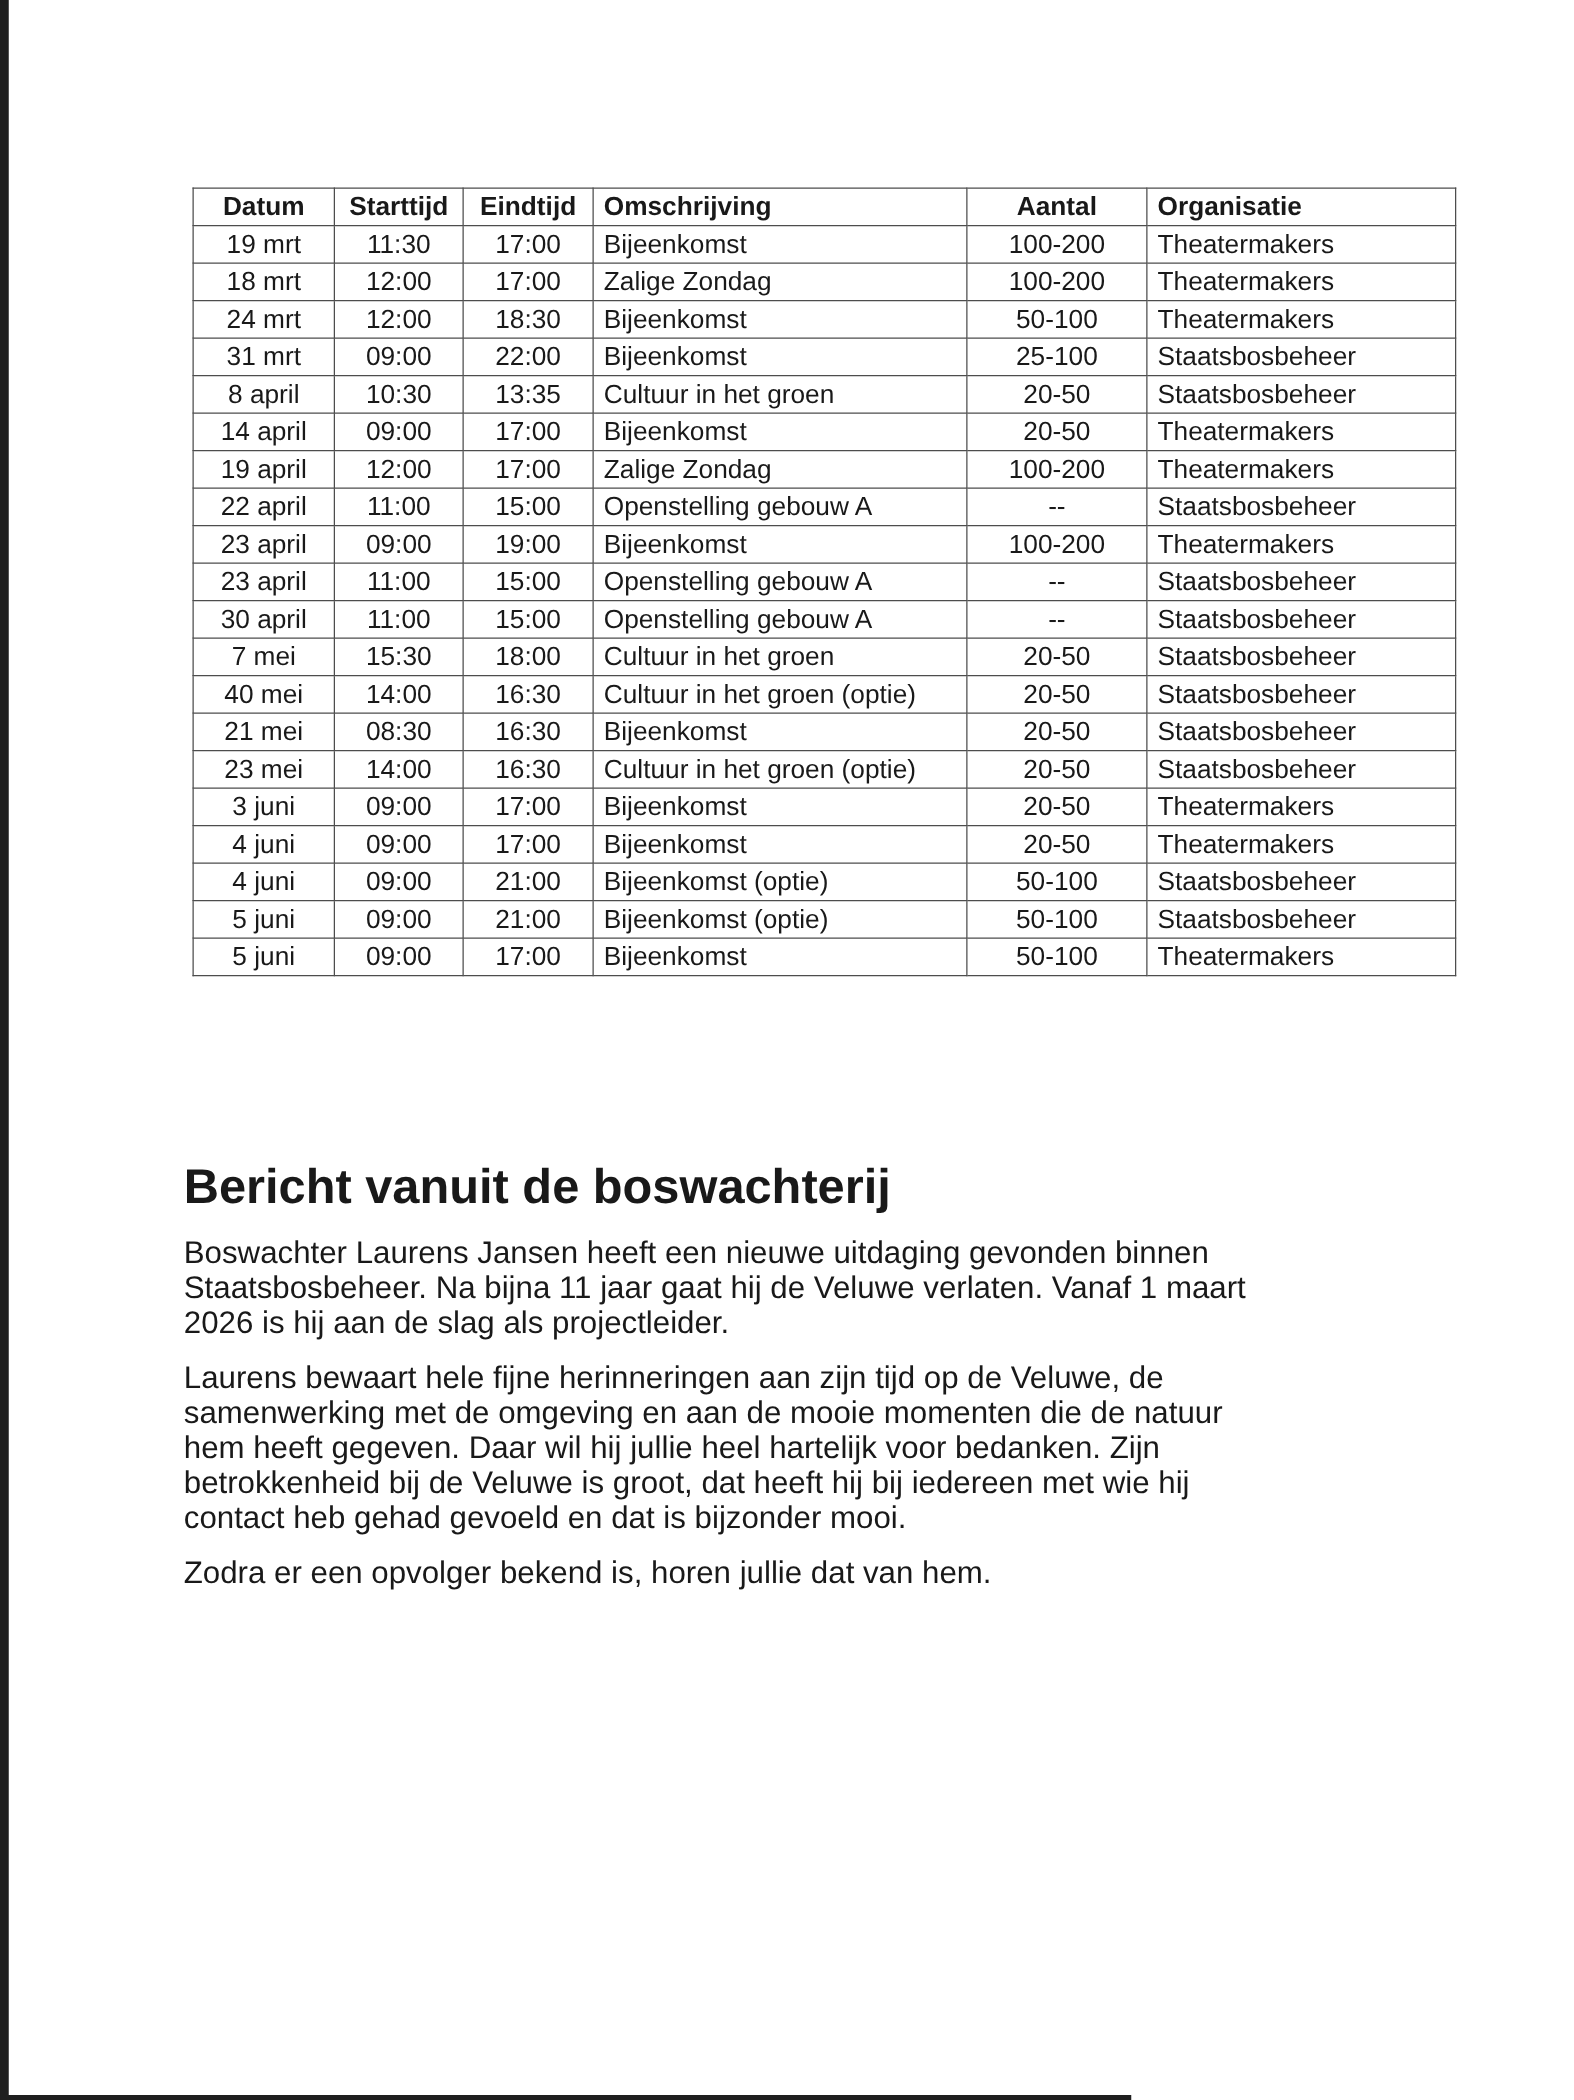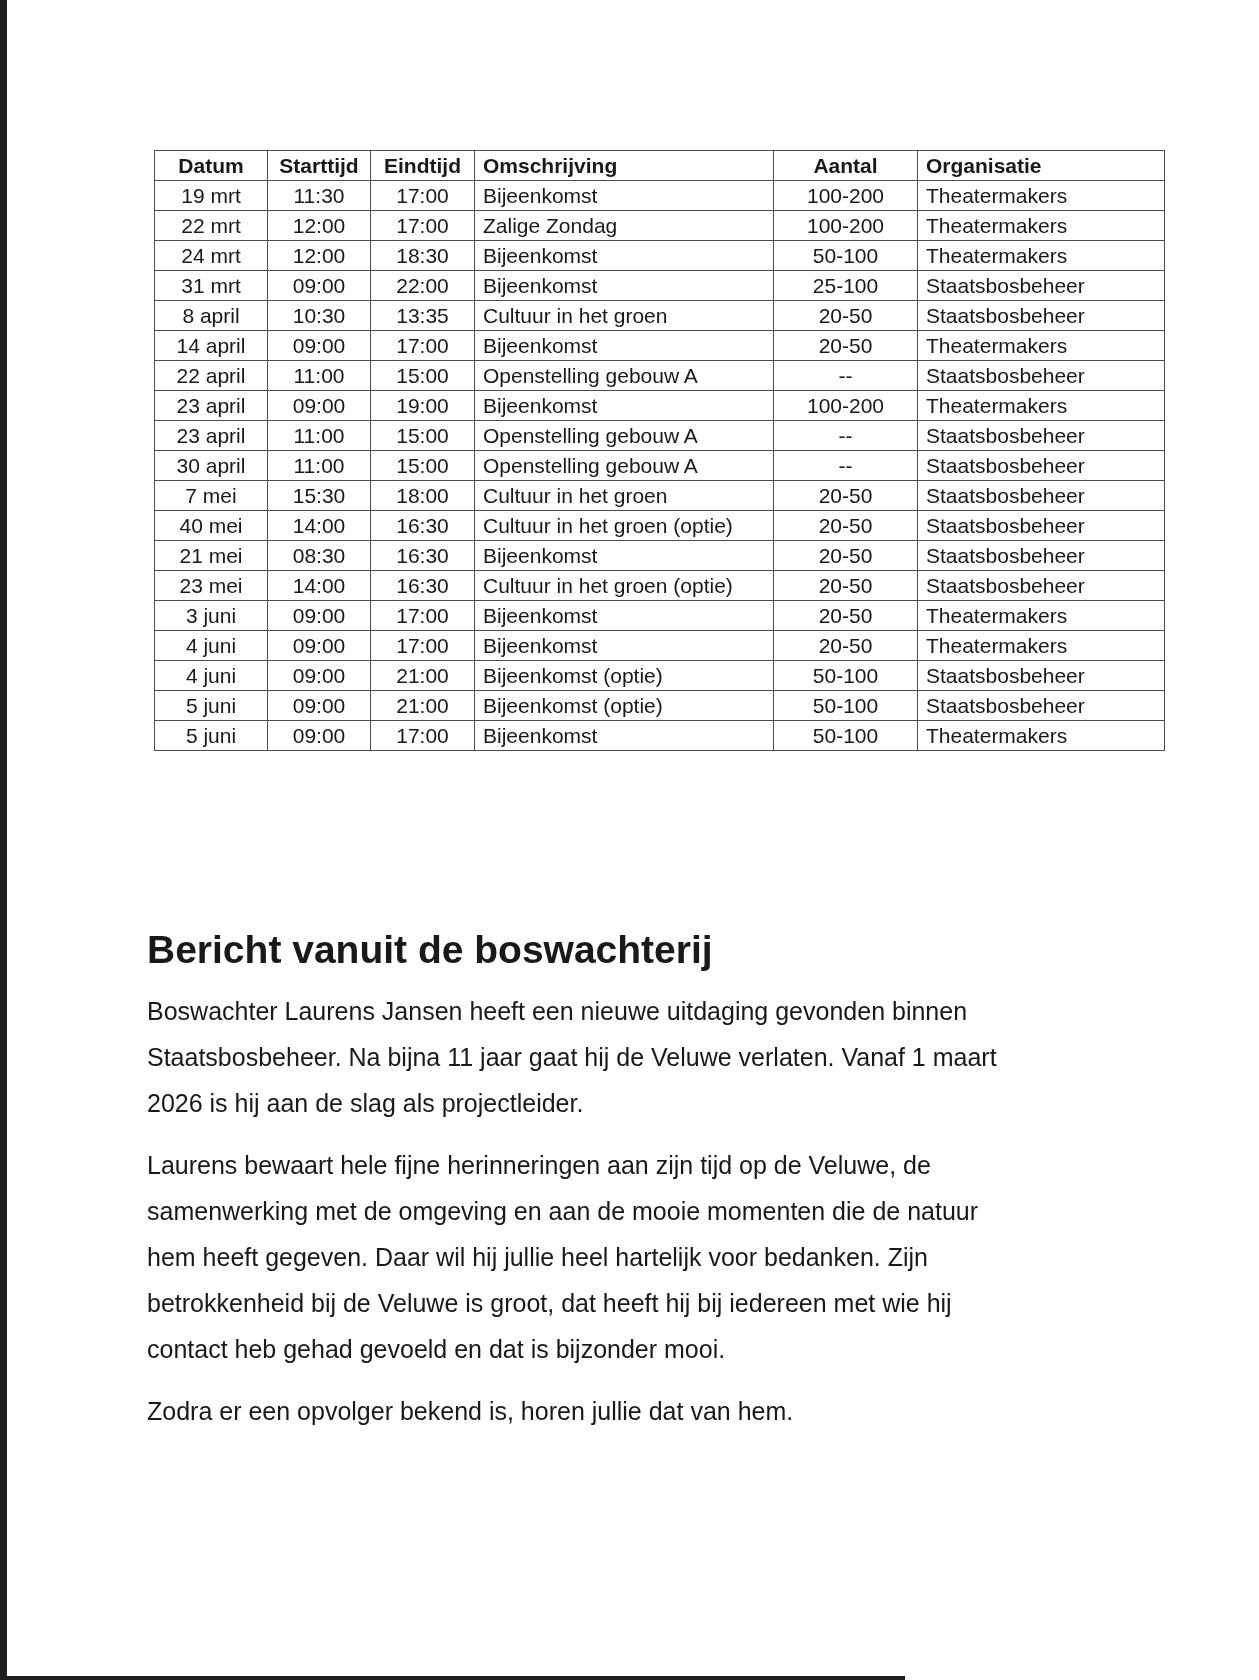--- a/index.html
+++ b/index.html
@@ -49,21 +49,21 @@
   .article h2{
     margin:0 0 22px 0;
     font-size:39px;
     line-height:32px;
     font-weight:bold;
     color:#191919;
   }
   .article p{
     margin:0 0 16px 0;
     font-size:25px;
-    line-height:46px;
+    line-height:28px;
     white-space:pre-line;
     color:#191919;
   }
 </style>
 </head>
 <body>
 
 <div class="page" style="background: rgb(255, 255, 255);">
 
   <div class="left-bar" style="background: rgb(31, 31, 31);"></div>
@@ -83,21 +83,21 @@
     <tbody>
         <tr>
           <td style="width: 104px;">19 mrt</td>
           <td style="width: 94px;">11:30</td>
           <td style="width: 95px;">17:00</td>
           <td style="width: 286px;">Bijeenkomst</td>
           <td style="width: 135px;">100-200</td>
           <td style="width: 234px;">Theatermakers</td>
         </tr>
         <tr>
-          <td style="width: 104px;">22 mrt</td>
+          <td style="width: 104px;">18 mrt</td>
           <td style="width: 94px;">12:00</td>
           <td style="width: 95px;">17:00</td>
           <td style="width: 286px;">Zalige Zondag</td>
           <td style="width: 135px;">100-200</td>
           <td style="width: 234px;">Theatermakers</td>
         </tr>
         <tr>
           <td style="width: 104px;">24 mrt</td>
           <td style="width: 94px;">12:00</td>
           <td style="width: 95px;">18:30</td>
@@ -120,20 +120,28 @@
           <td style="width: 286px;">Cultuur in het groen</td>
           <td style="width: 135px;">20-50</td>
           <td style="width: 234px;">Staatsbosbeheer</td>
         </tr>
         <tr>
           <td style="width: 104px;">14 april</td>
           <td style="width: 94px;">09:00</td>
           <td style="width: 95px;">17:00</td>
           <td style="width: 286px;">Bijeenkomst</td>
           <td style="width: 135px;">20-50</td>
+          <td style="width: 234px;">Theatermakers</td>
+        </tr>
+        <tr>
+          <td style="width: 104px;">19 april</td>
+          <td style="width: 94px;">12:00</td>
+          <td style="width: 95px;">17:00</td>
+          <td style="width: 286px;">Zalige Zondag</td>
+          <td style="width: 135px;">100-200</td>
           <td style="width: 234px;">Theatermakers</td>
         </tr>
         <tr>
           <td style="width: 104px;">22 april</td>
           <td style="width: 94px;">11:00</td>
           <td style="width: 95px;">15:00</td>
           <td style="width: 286px;">Openstelling gebouw A</td>
           <td style="width: 135px;">--</td>
           <td style="width: 234px;">Staatsbosbeheer</td>
         </tr>

